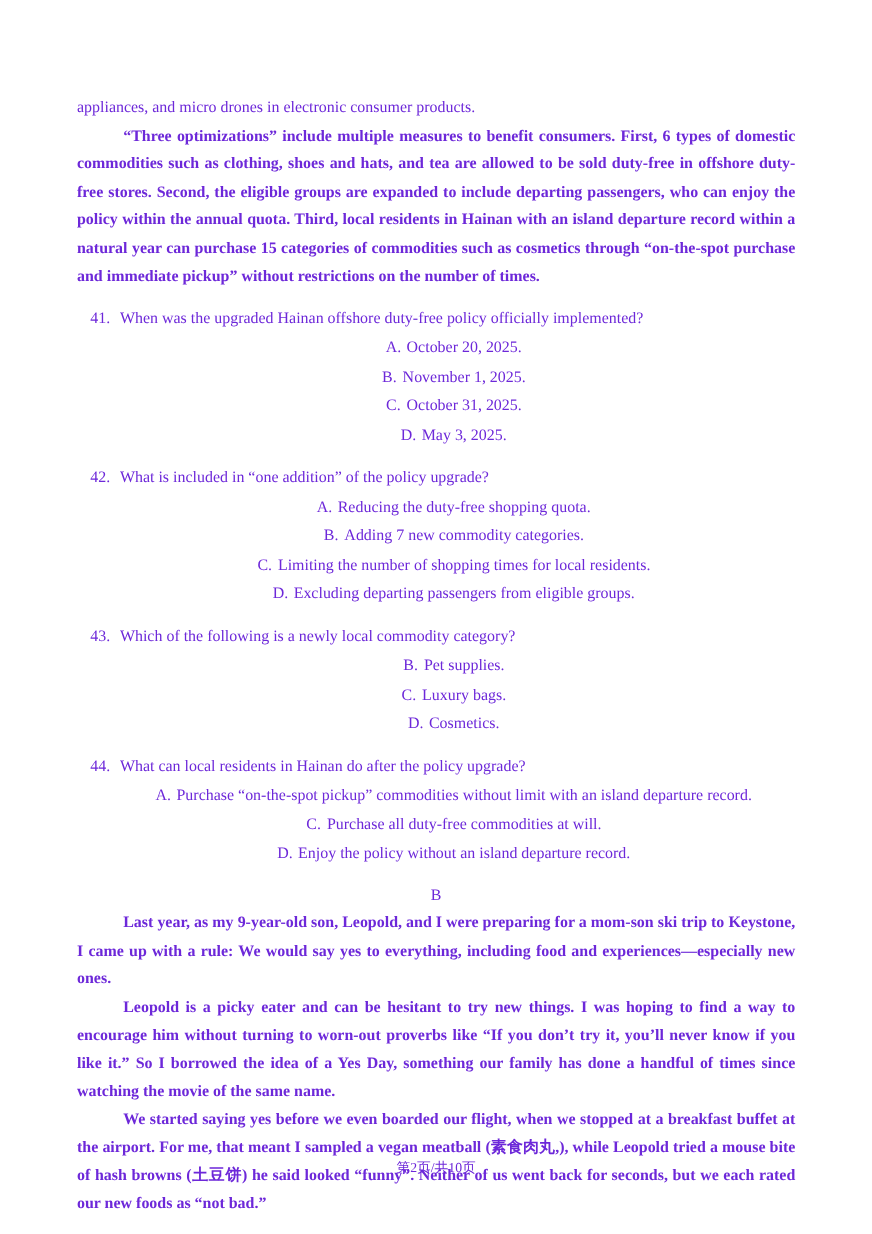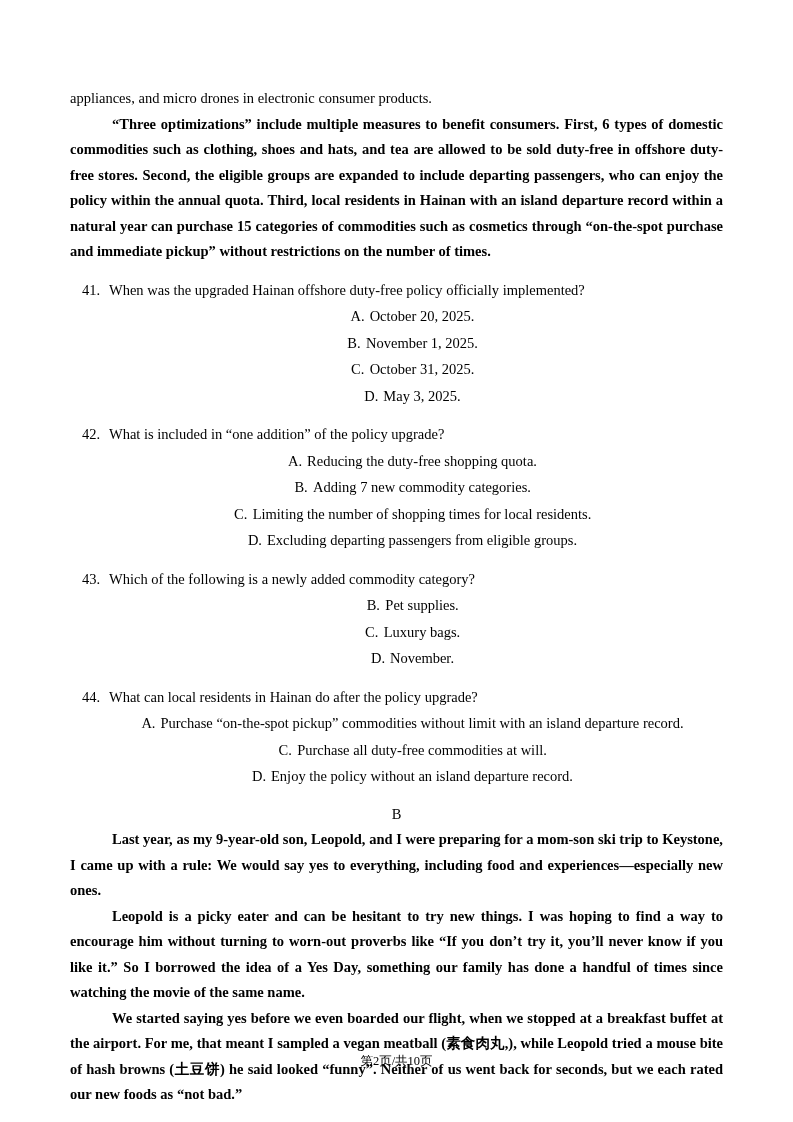--- a/index.html
+++ b/index.html
@@ -3,21 +3,21 @@
 <meta charset="utf-8">
 <style>
   * { margin: 0; padding: 0; box-sizing: border-box; }
   html, body { background: #ffffff; }
   .doc-page {
     position: relative;
     width: 793px;
     height: 1122px;
     margin: 0 auto;
     background: #ffffff;
-    color: #000000;
+    color: #6d28d9;
     font-family: "Liberation Serif", "DejaVu Serif", serif;
     font-size: 14.5px;
     overflow: hidden;
   }
   .content {
     position: absolute;
     top: 86px;
     left: 70px;
     right: 70px;
   }
@@ -77,24 +77,24 @@
 
     <div class="question">
       <p class="q-stem"><span class="q-num">42.</span><span>What is included in “one addition” of the policy upgrade?</span></p>
       <p class="q-option"><span class="opt-label">A.</span><span>Reducing the duty-free shopping quota.</span></p>
       <p class="q-option"><span class="opt-label">B.</span><span>Adding 7 new commodity categories.</span></p>
       <p class="q-option"><span class="opt-label">C.</span><span>Limiting the number of shopping times for local residents.</span></p>
       <p class="q-option"><span class="opt-label">D.</span><span>Excluding departing passengers from eligible groups.</span></p>
     </div>
 
     <div class="question">
-      <p class="q-stem"><span class="q-num">43.</span><span>Which of the following is a newly added commodity category?</span></p>
+      <p class="q-stem"><span class="q-num">43.</span><span>Which of the following is a newly local commodity category?</span></p>
       <p class="q-option"><span class="opt-label">B.</span><span>Pet supplies.</span></p>
       <p class="q-option"><span class="opt-label">C.</span><span>Luxury bags.</span></p>
-      <p class="q-option"><span class="opt-label">D.</span><span>November.</span></p>
+      <p class="q-option"><span class="opt-label">D.</span><span>Cosmetics.</span></p>
     </div>
 
     <div class="question">
       <p class="q-stem"><span class="q-num">44.</span><span>What can local residents in Hainan do after the policy upgrade?</span></p>
       <p class="q-option"><span class="opt-label">A.</span><span>Purchase “on-the-spot pickup” commodities without limit with an island departure record.</span></p>
       <p class="q-option"><span class="opt-label">C.</span><span>Purchase all duty-free commodities at will.</span></p>
       <p class="q-option"><span class="opt-label">D.</span><span>Enjoy the policy without an island departure record.</span></p>
     </div>
 
     <p class="section-label">B</p>

